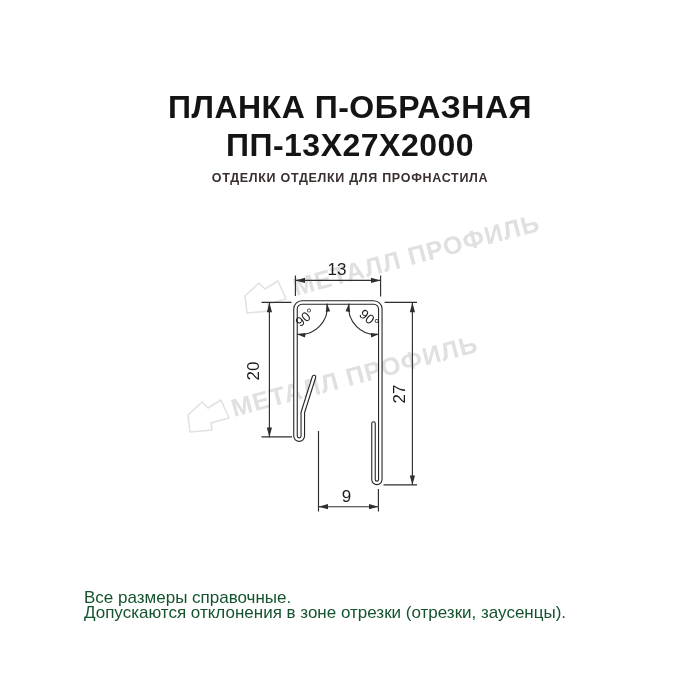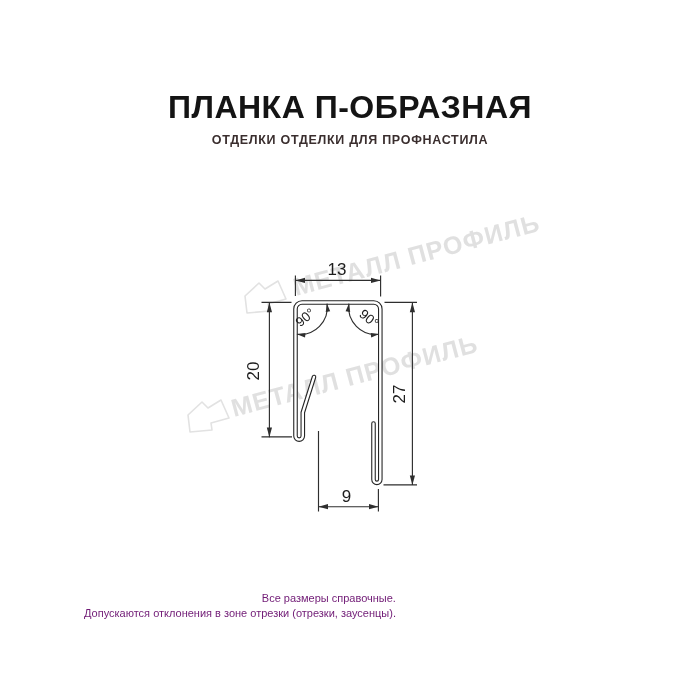--- a/index.html
+++ b/index.html
@@ -18,21 +18,21 @@
     color:#141414;letter-spacing:0.5px;
   }
   .subtitle{
     margin-top:7px;
     font-weight:700;font-size:12.5px;letter-spacing:0.7px;
     color:#3a2e2e;
   }
   .drawing-svg{position:absolute;left:0;top:0;width:700px;height:700px;}
   .footer{
     position:absolute;left:84px;top:591px;
-    font-size:11px;line-height:14.5px;color:#701a75;text-align:right;
+    font-size:17px;line-height:14.5px;color:#14532d;
   }
   .wm-text{
     font-family:"Liberation Sans", sans-serif;
     font-weight:700;font-size:25px;letter-spacing:1px;
     fill:#e0e0e0;
   }
   .wm-logo{fill:none;stroke:#e2e2e2;stroke-width:1.6;stroke-linejoin:round;}
   .dim-stroke{stroke:#2e2e2e;stroke-width:1.15;fill:none;}
   .dim-arrow{fill:#2e2e2e;stroke:none;}
   .dim-text{
@@ -46,20 +46,21 @@
   .profile-black{fill:none;stroke:#262626;stroke-width:4.6;stroke-linecap:round;stroke-linejoin:round;}
   .profile-white{fill:none;stroke:#ffffff;stroke-width:2.4;stroke-linecap:round;stroke-linejoin:round;}
 </style>
 </head>
 <body>
 
 <div class="page">
 
   <div class="header">
     <div class="title-line">ПЛАНКА П-ОБРАЗНАЯ</div>
+    <div class="title-line">ПП-13Х27Х2000</div>
     <div class="subtitle">ОТДЕЛКИ ОТДЕЛКИ ДЛЯ ПРОФНАСТИЛА</div>
   </div>
 
   <svg class="drawing-svg" viewBox="0 0 700 700">
 
     <g>
       <path class="wm-logo" d="M 188,415 L 202,402 L 208,408 L 221,400 L 229,418 L 211,423 L 212,430 L 190,432 Z" transform="translate(57,-119)"></path>
       <text class="wm-text" transform="translate(296,296) rotate(-15)">МЕТАЛЛ ПРОФИЛЬ</text>
       <path class="wm-logo" d="M 188,415 L 202,402 L 208,408 L 221,400 L 229,418 L 211,423 L 212,430 L 190,432 Z"></path>
       <text class="wm-text" transform="translate(234,417) rotate(-15)">МЕТАЛЛ ПРОФИЛЬ</text>

